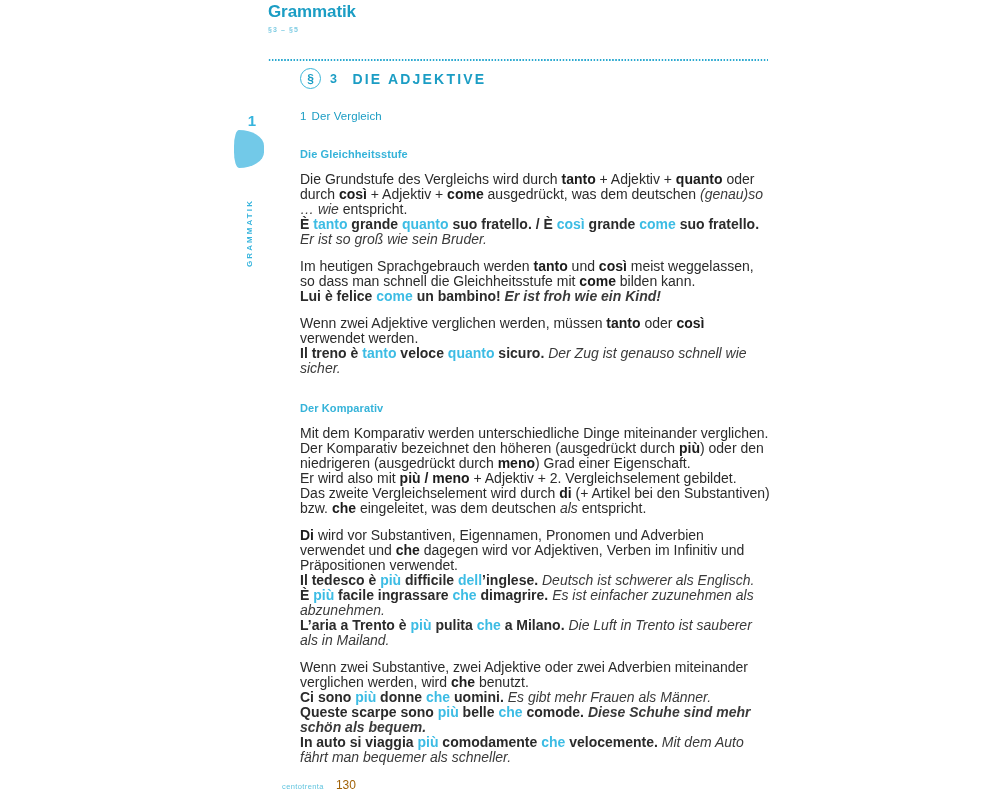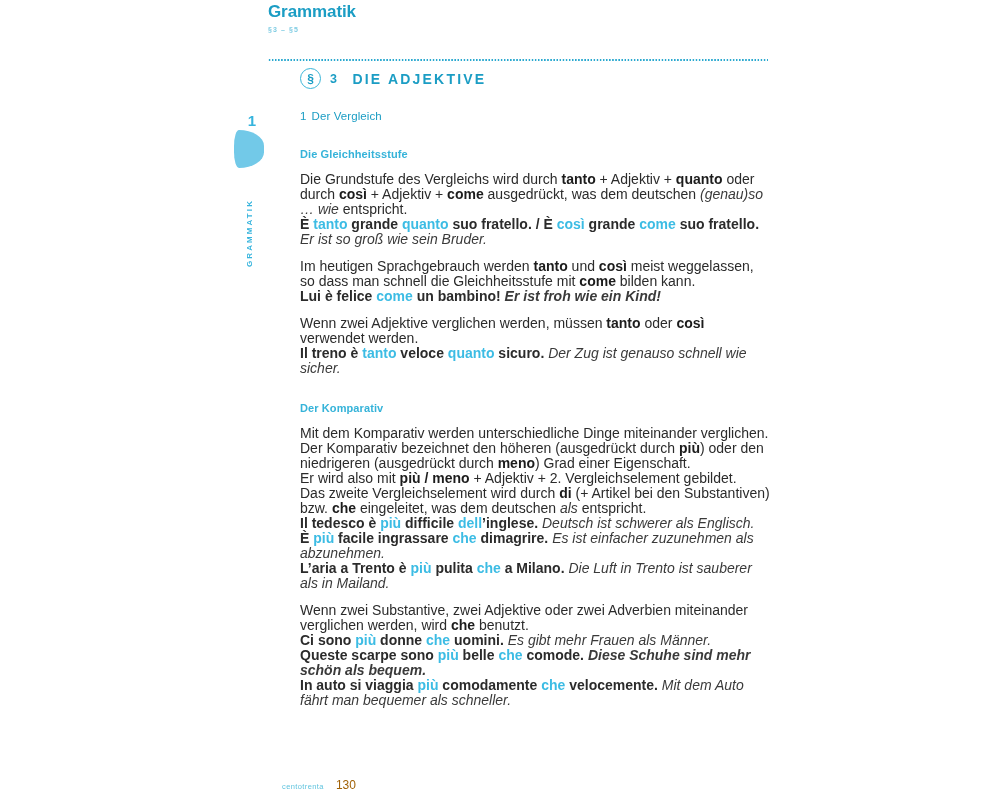--- a/index.html
+++ b/index.html
@@ -216,20 +216,21 @@
     <p class="para tight ex"><span>Il treno è </span><span class="hl">tanto</span><span> veloce </span><span class="hl">quanto</span><span> sicuro. </span><span class="it" style="font-weight:normal">Der Zug ist genauso schnell wie sicher.</span></p>
 
     <h3 class="sub-title">Der Komparativ</h3>
 
     <p class="para"><span>Mit dem Komparativ werden unterschiedliche Dinge miteinander verglichen. Der Komparativ bezeichnet den höheren (ausgedrückt durch </span><span class="b">più</span><span>) oder den niedrigeren (ausgedrückt durch </span><span class="b">meno</span><span>) Grad einer Eigenschaft.</span></p>
 
     <p class="para tight"><span>Er wird also mit </span><span class="b">più</span><span class="b"> / </span><span class="b">meno</span><span> + Adjektiv + 2. Vergleichselement gebildet.</span></p>
 
     <p class="para tight"><span>Das zweite Vergleichselement wird durch </span><span class="b">di</span><span> (+ Artikel bei den Substantiven) bzw. </span><span class="b">che</span><span> eingeleitet, was dem deutschen </span><span class="it">als</span><span> entspricht.</span></p>
 
+    <p class="para"><span class="b">Di</span><span> wird vor Substantiven, Eigennamen, Pronomen und Adverbien verwendet und </span><span class="b">che</span><span> dagegen wird vor Adjektiven, Verben im Infinitiv und Präpositionen verwendet.</span></p>
 
     <p class="para tight ex"><span>Il tedesco è </span><span class="hl">più</span><span> difficile </span><span class="hl">dell</span><span>’inglese. </span><span class="it" style="font-weight:normal">Deutsch ist schwerer als Englisch.</span></p>
 
     <p class="para tight ex"><span>È </span><span class="hl">più</span><span> facile ingrassare </span><span class="hl">che</span><span> dimagrire. </span><span class="it" style="font-weight:normal">Es ist einfacher zuzunehmen als abzunehmen.</span></p>
 
     <p class="para tight ex"><span>L’aria a Trento è </span><span class="hl">più</span><span> pulita </span><span class="hl">che</span><span> a Milano. </span><span class="it" style="font-weight:normal">Die Luft in Trento ist sauberer als in Mailand.</span></p>
 
     <p class="para"><span>Wenn zwei Substantive, zwei Adjektive oder zwei Adverbien miteinander verglichen werden, wird </span><span class="b">che</span><span> benutzt.</span></p>
 
     <p class="para tight ex"><span>Ci sono </span><span class="hl">più</span><span> donne </span><span class="hl">che</span><span> uomini. </span><span class="it" style="font-weight:normal">Es gibt mehr Frauen als Männer.</span></p>

